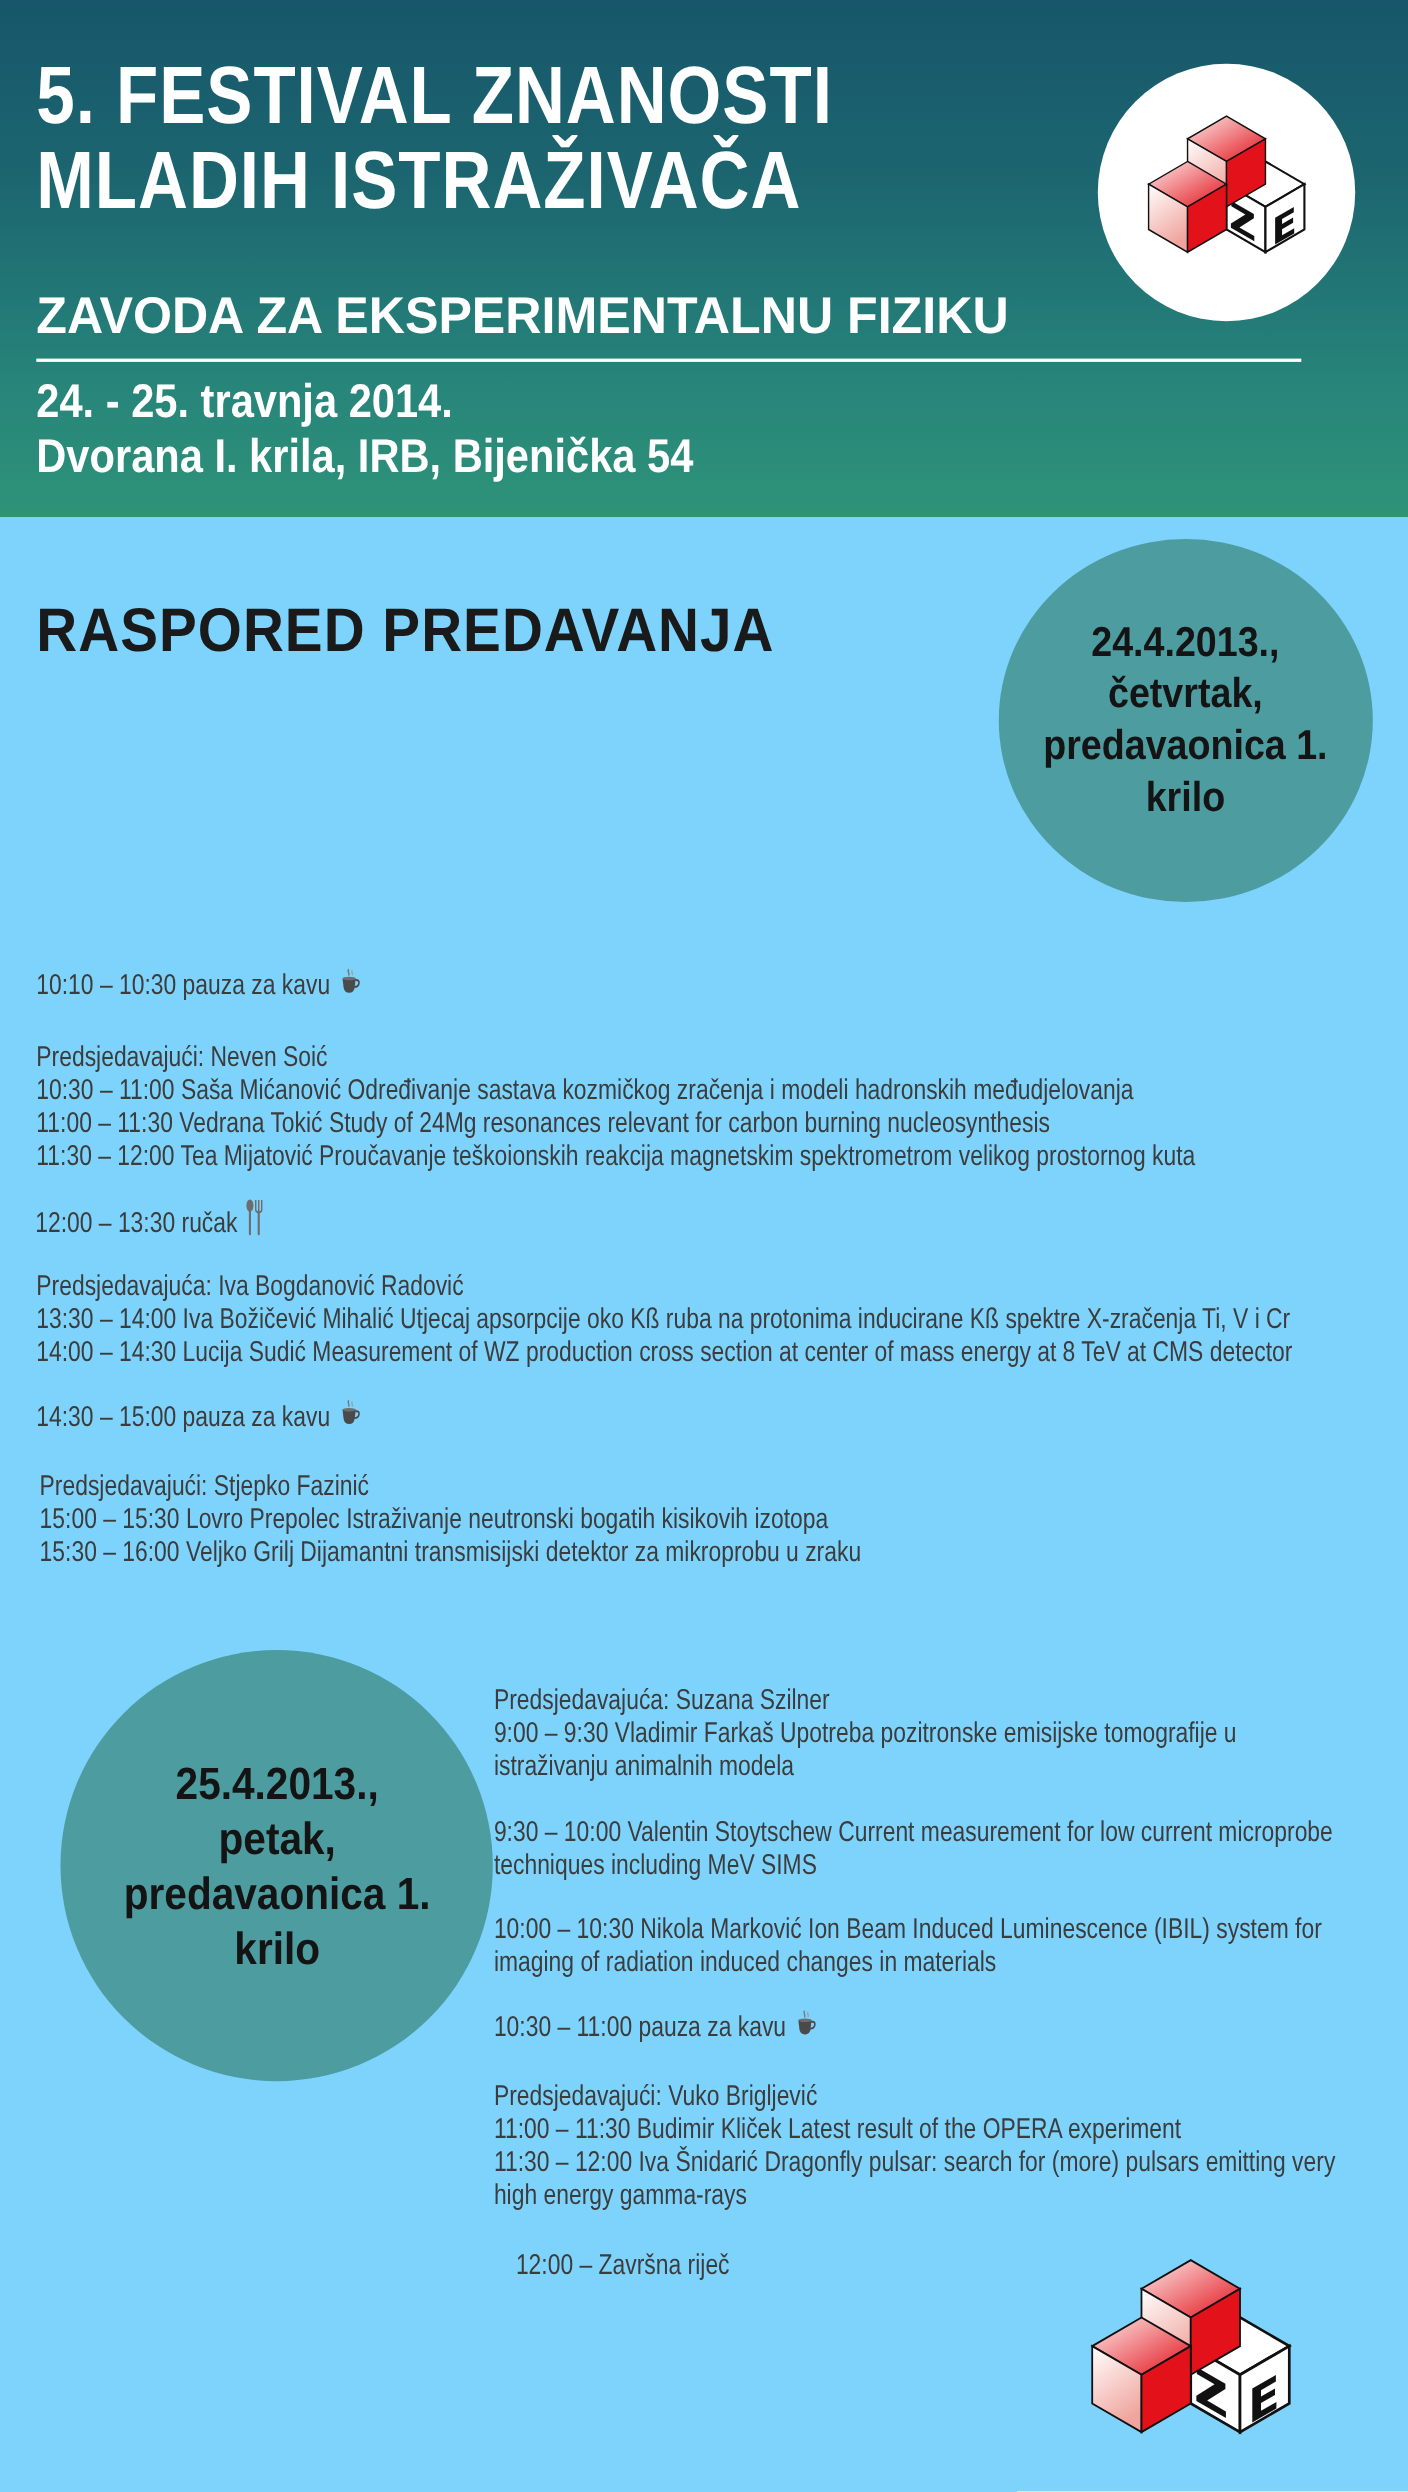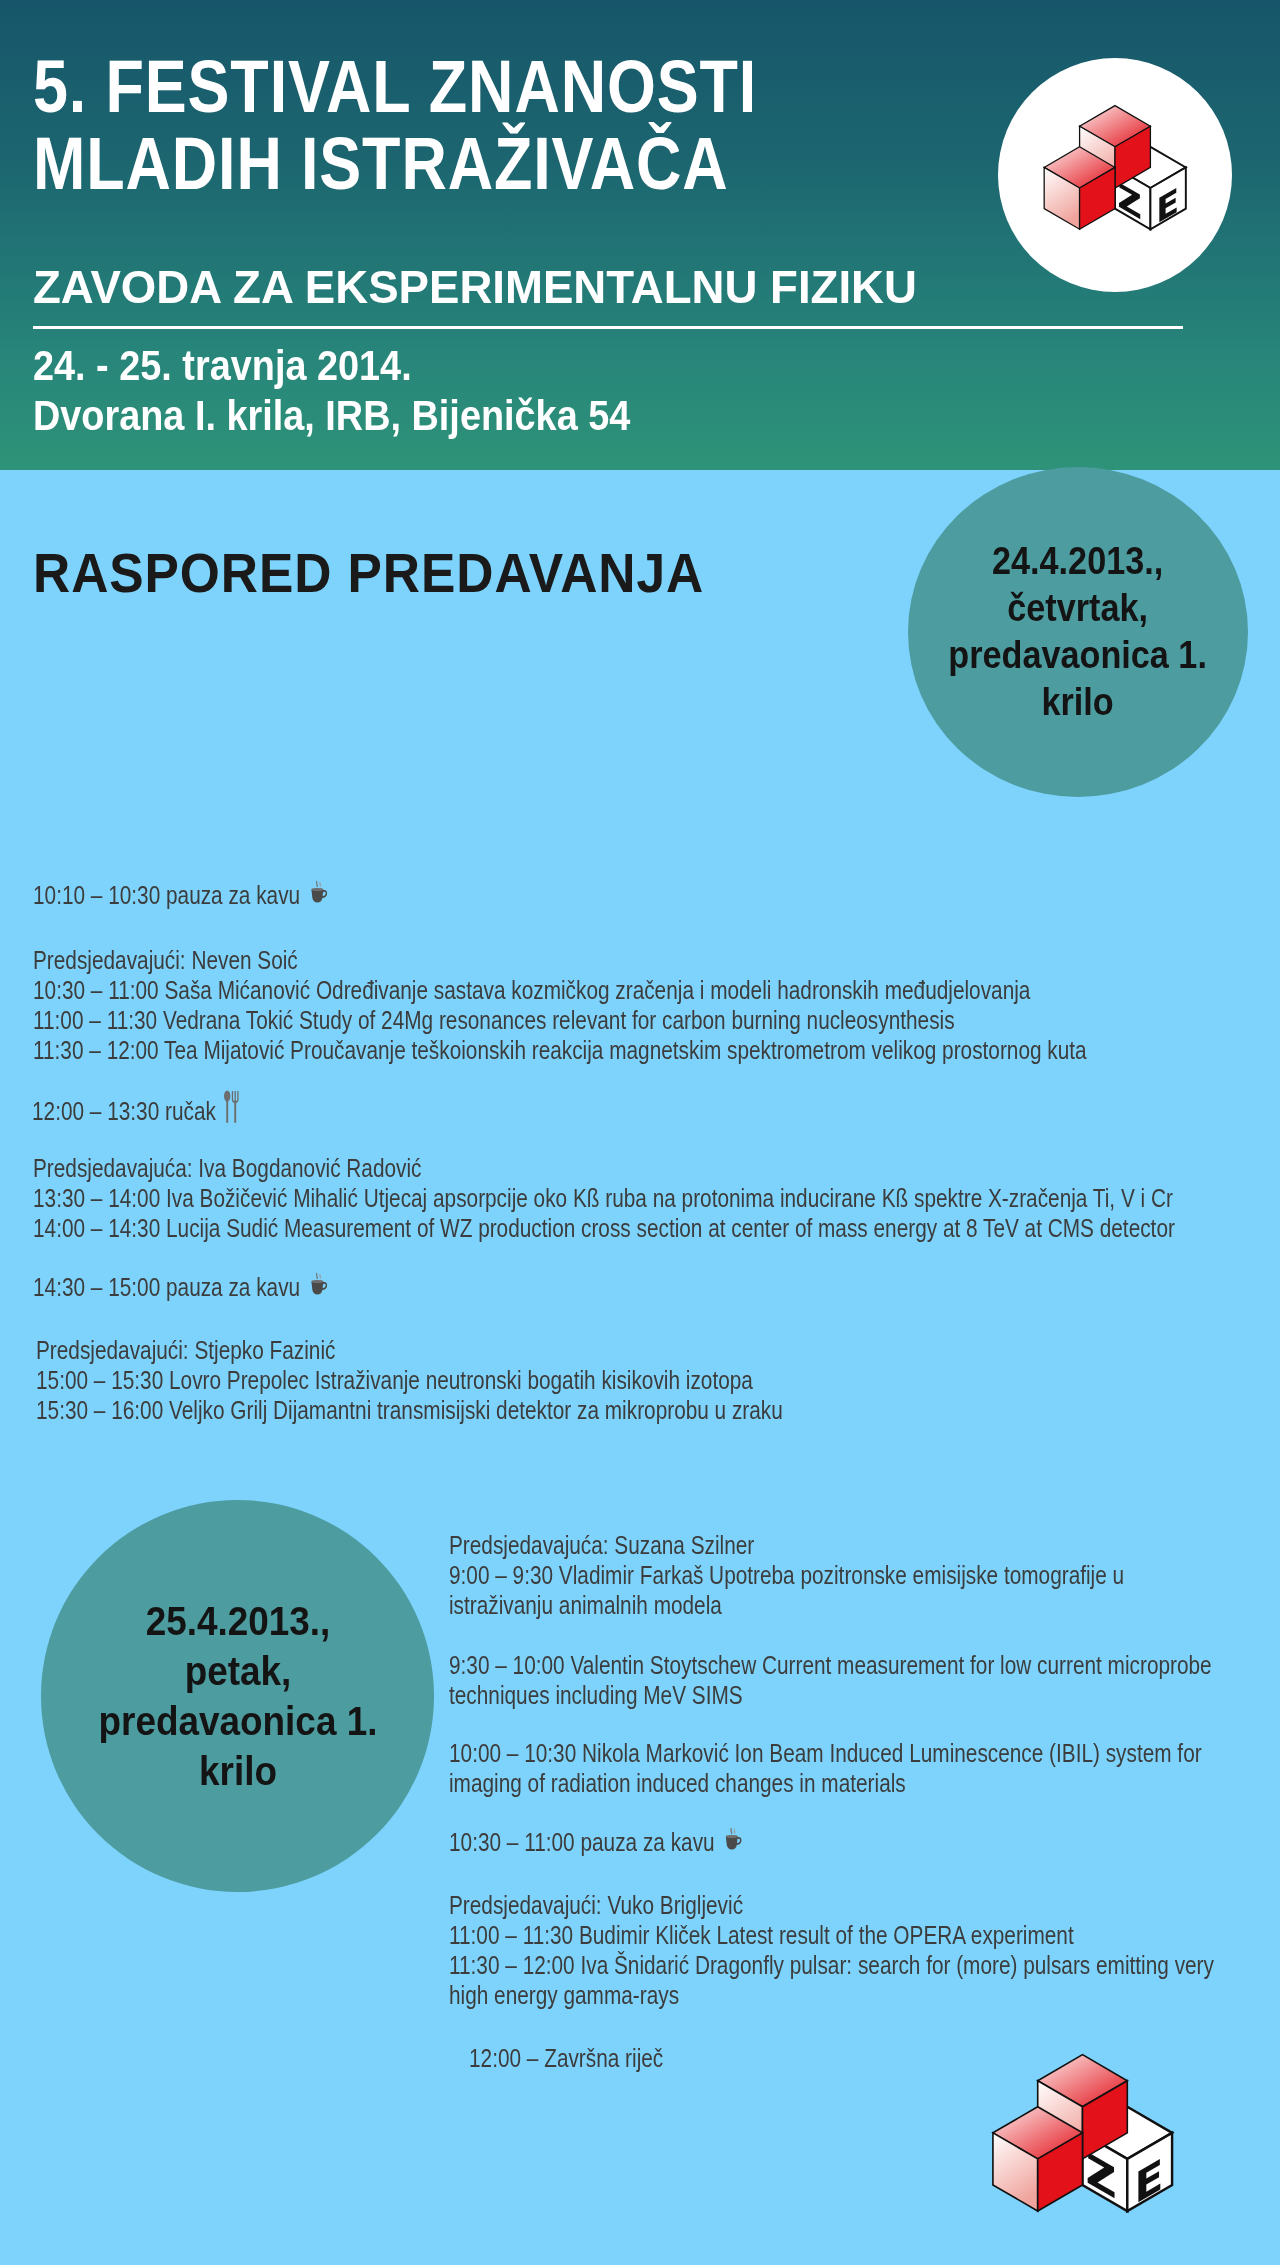--- a/index.html
+++ b/index.html
@@ -25,22 +25,22 @@
                background:#ffffff;display:flex;align-items:center;justify-content:center;}
   #logo-bottom{position:absolute;left:975px;top:2040px;width:215px;height:206px;}
 
   
   #raspored{position:absolute;left:33px;top:540px;color:#1A1A1A;font-weight:bold;
             font-size:56px;white-space:nowrap;letter-spacing:1px;
             transform:scaleX(0.92);transform-origin:0 0;}
 
   
   .badge{position:absolute;border-radius:50%;display:flex;align-items:center;justify-content:center;z-index:1;}
-  #badge1{left:908px;top:467px;width:340px;height:330px;}
-  #badge2{left:41px;top:1500px;width:393px;height:392px;}
+  #badge1{left:908px;top:490px;width:340px;height:330px;}
+  #badge2{left:55px;top:1500px;width:393px;height:392px;}
   .badge-text{text-align:center;font-weight:bold;color:#141414;transform:scaleX(0.9);}
   #badge1 .badge-text{font-size:38px;line-height:47px;}
   #badge2 .badge-text{font-size:41px;line-height:50px;}
   .badge-line{white-space:nowrap;}
 
   
   .day{position:absolute;left:0;top:0;width:1280px;height:2265px;z-index:2;pointer-events:none;}
   .sched-block{position:absolute;}
   .sched-line{font-size:26px;line-height:30px;color:#3C3C3C;white-space:nowrap;
               transform:scaleX(0.80);transform-origin:0 0;}

